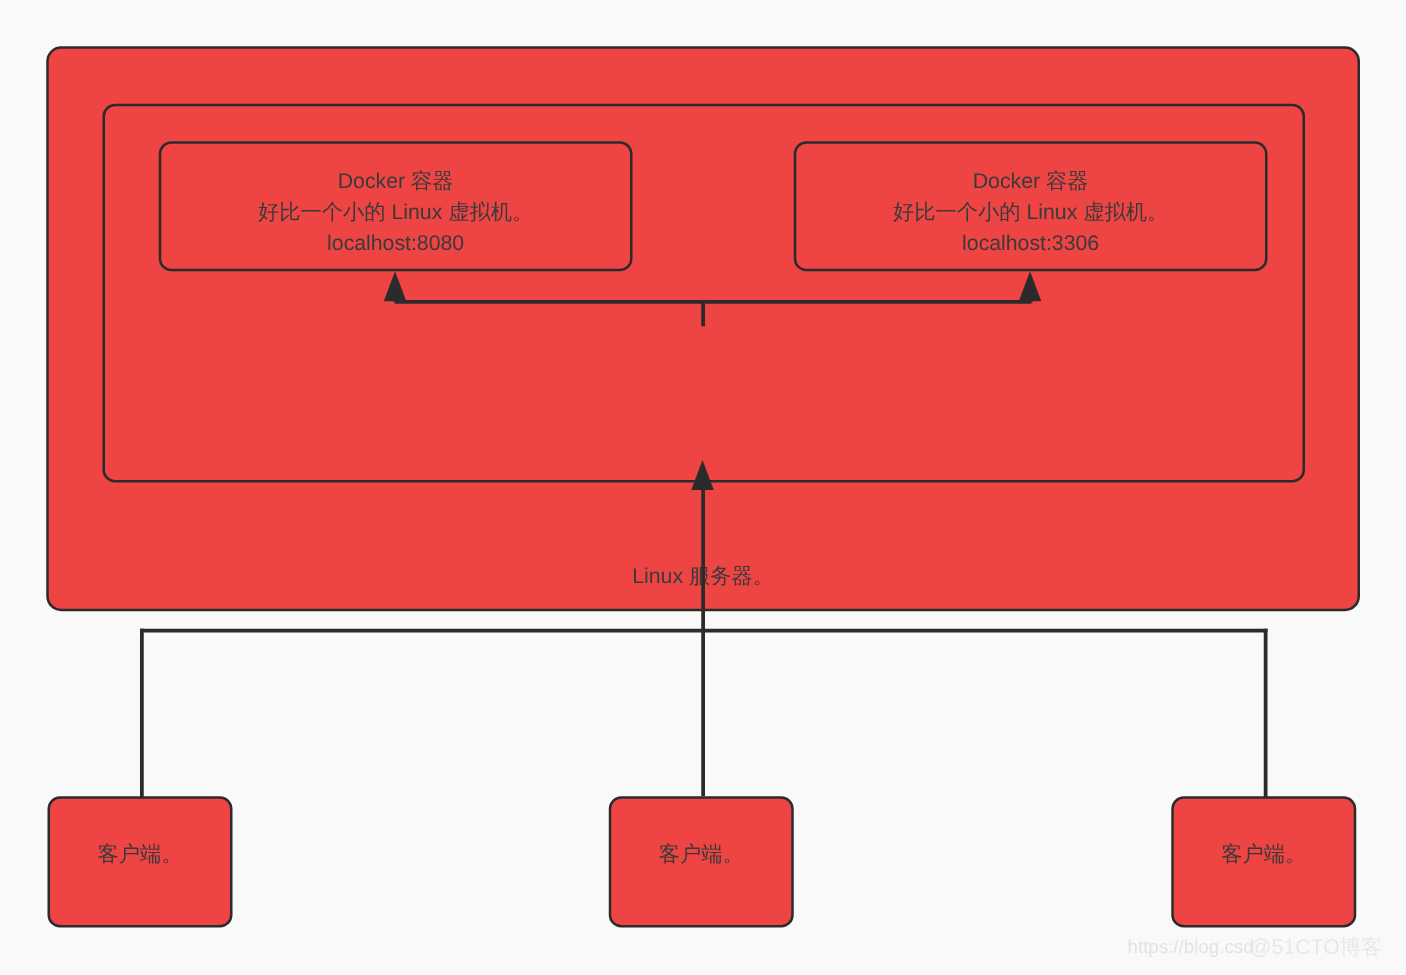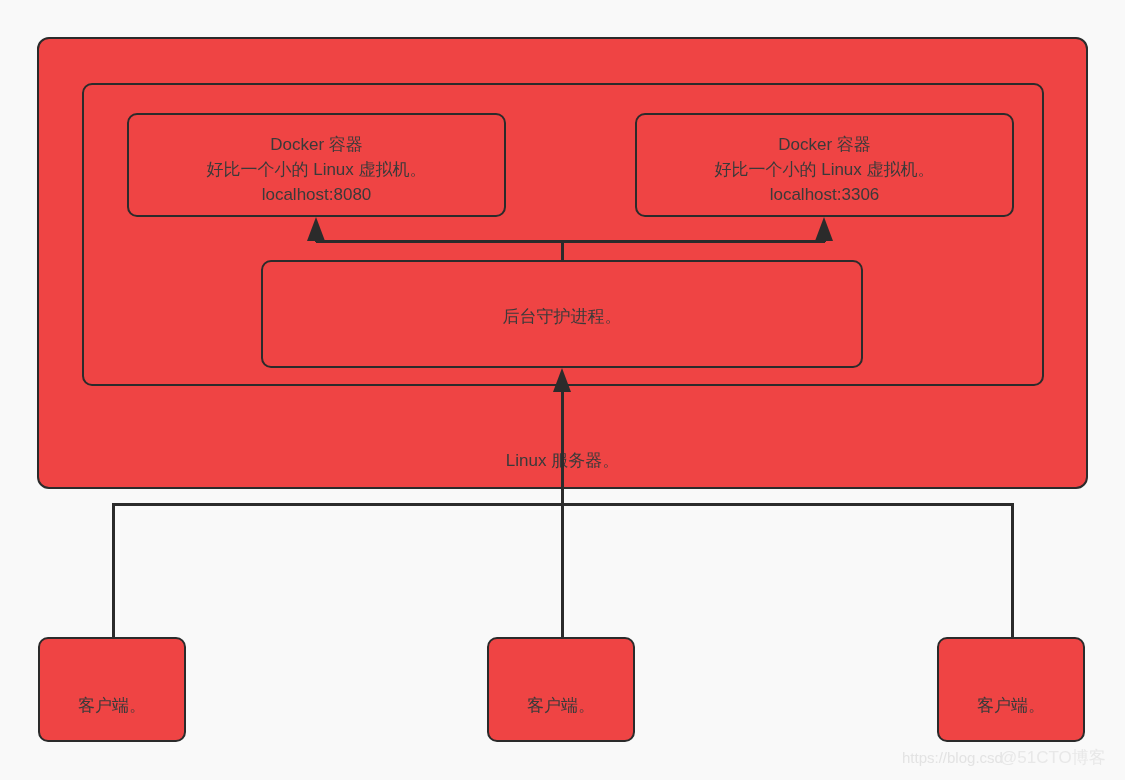--- a/index.html
+++ b/index.html
@@ -82,21 +82,21 @@
   
   .client-box {
     width: 148px;
     height: 105px;
     top: 637px;
   }
   #client-left  { left: 38px; }
   #client-mid   { left: 487px; }
   #client-right { left: 937px; }
   .client-label {
-    top: 54px;
+    top: 32px;
   }
   
   .line {
     position: absolute;
     background: #2b2b2b;
   }
   .vline { width: 2.5px; }
   .hline { height: 2.5px; }
 
   
@@ -160,23 +160,20 @@
 好比一个小的 Linux 虚拟机。
 localhost:8080</div>
   </div>
 
   <div class="box" id="container-right">
     <div class="box-label container-label">Docker 容器
 好比一个小的 Linux 虚拟机。
 localhost:3306</div>
   </div>
 
-  <div class="box" id="daemon-box">
-    <div class="box-label" id="daemon-label">后台守护进程。</div>
-  </div>
 
   <div class="line vline" id="riser-up"></div>
   <div class="line hline" id="riser-bar"></div>
   <div class="line vline" id="branch-left"></div>
   <div class="line vline" id="branch-right"></div>
   <div class="arrow-up" id="arrow-left-container"></div>
   <div class="arrow-up" id="arrow-right-container"></div>
 
   <div class="line vline" id="daemon-feed"></div>
   <div class="arrow-up" id="arrow-daemon"></div>

